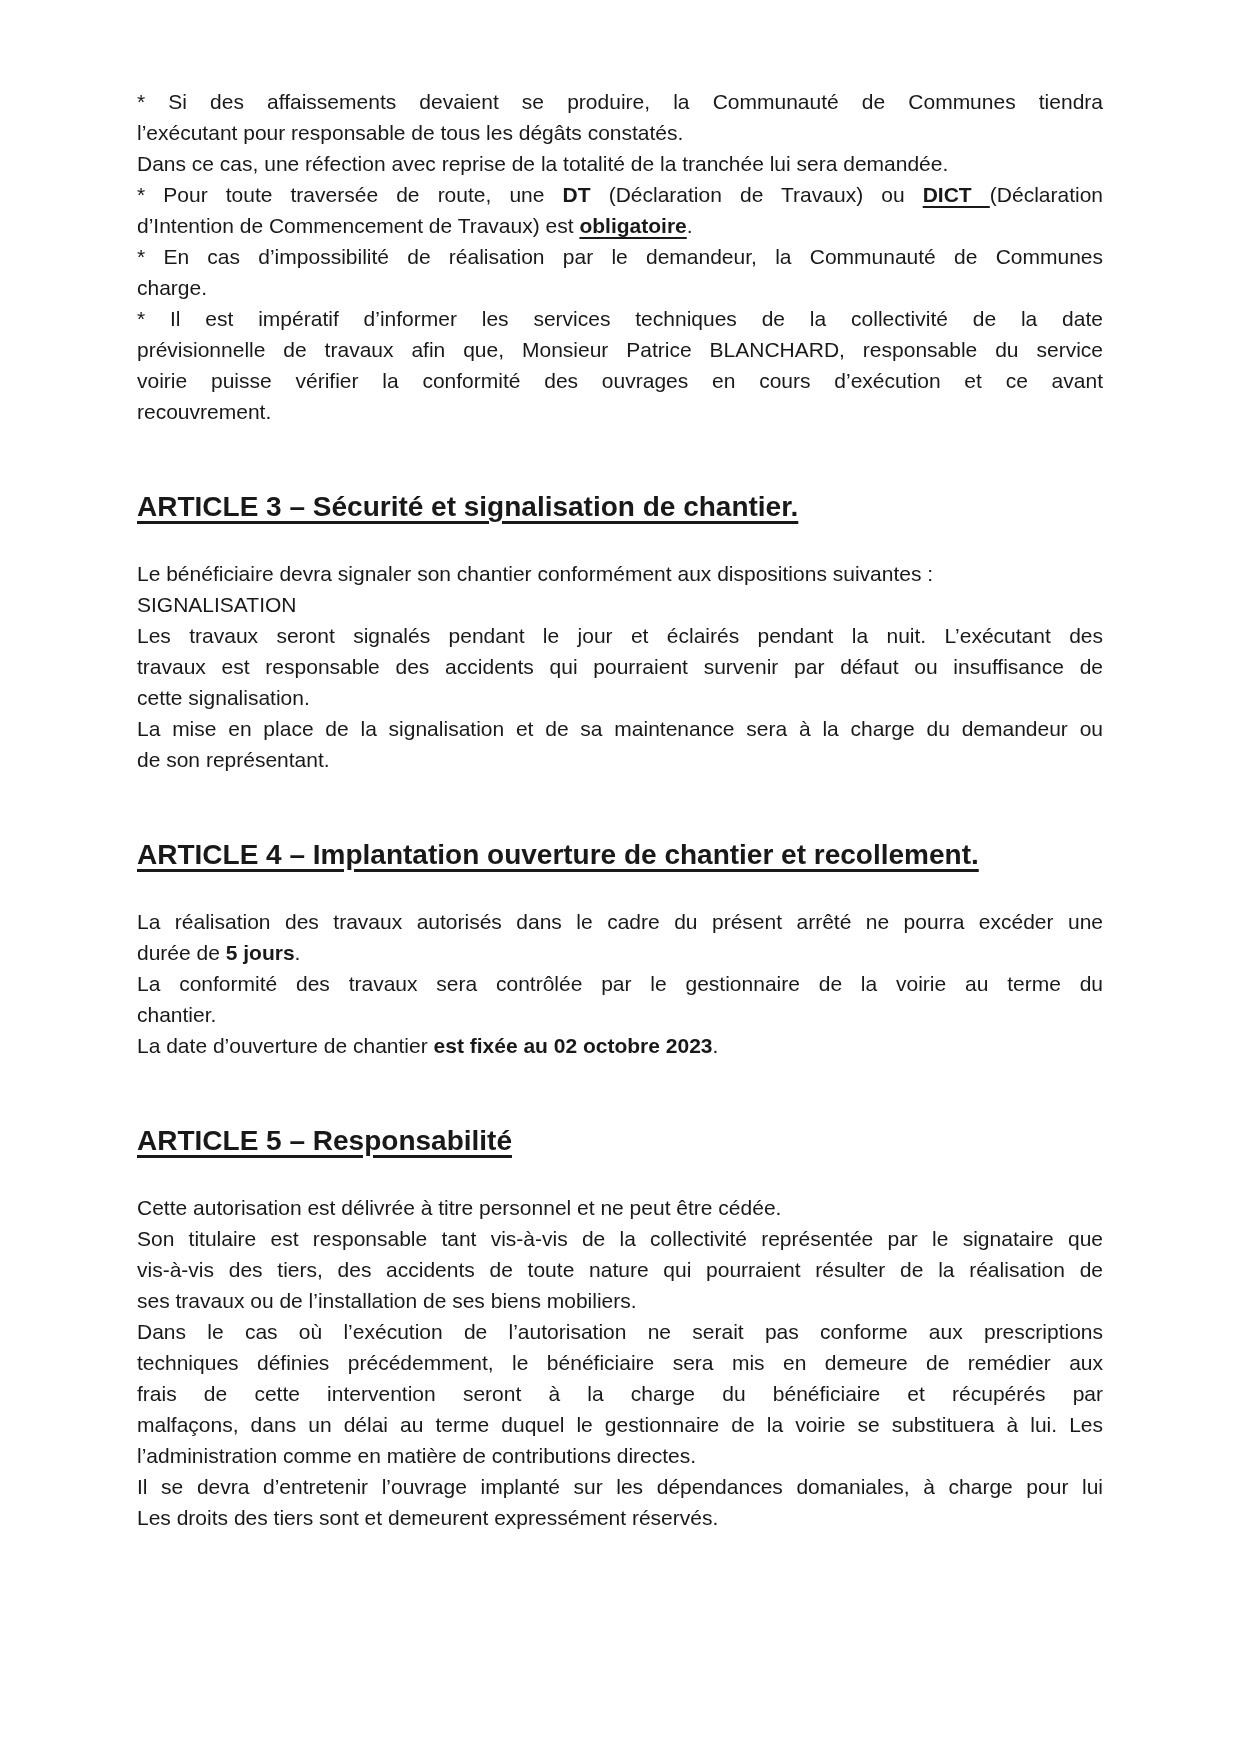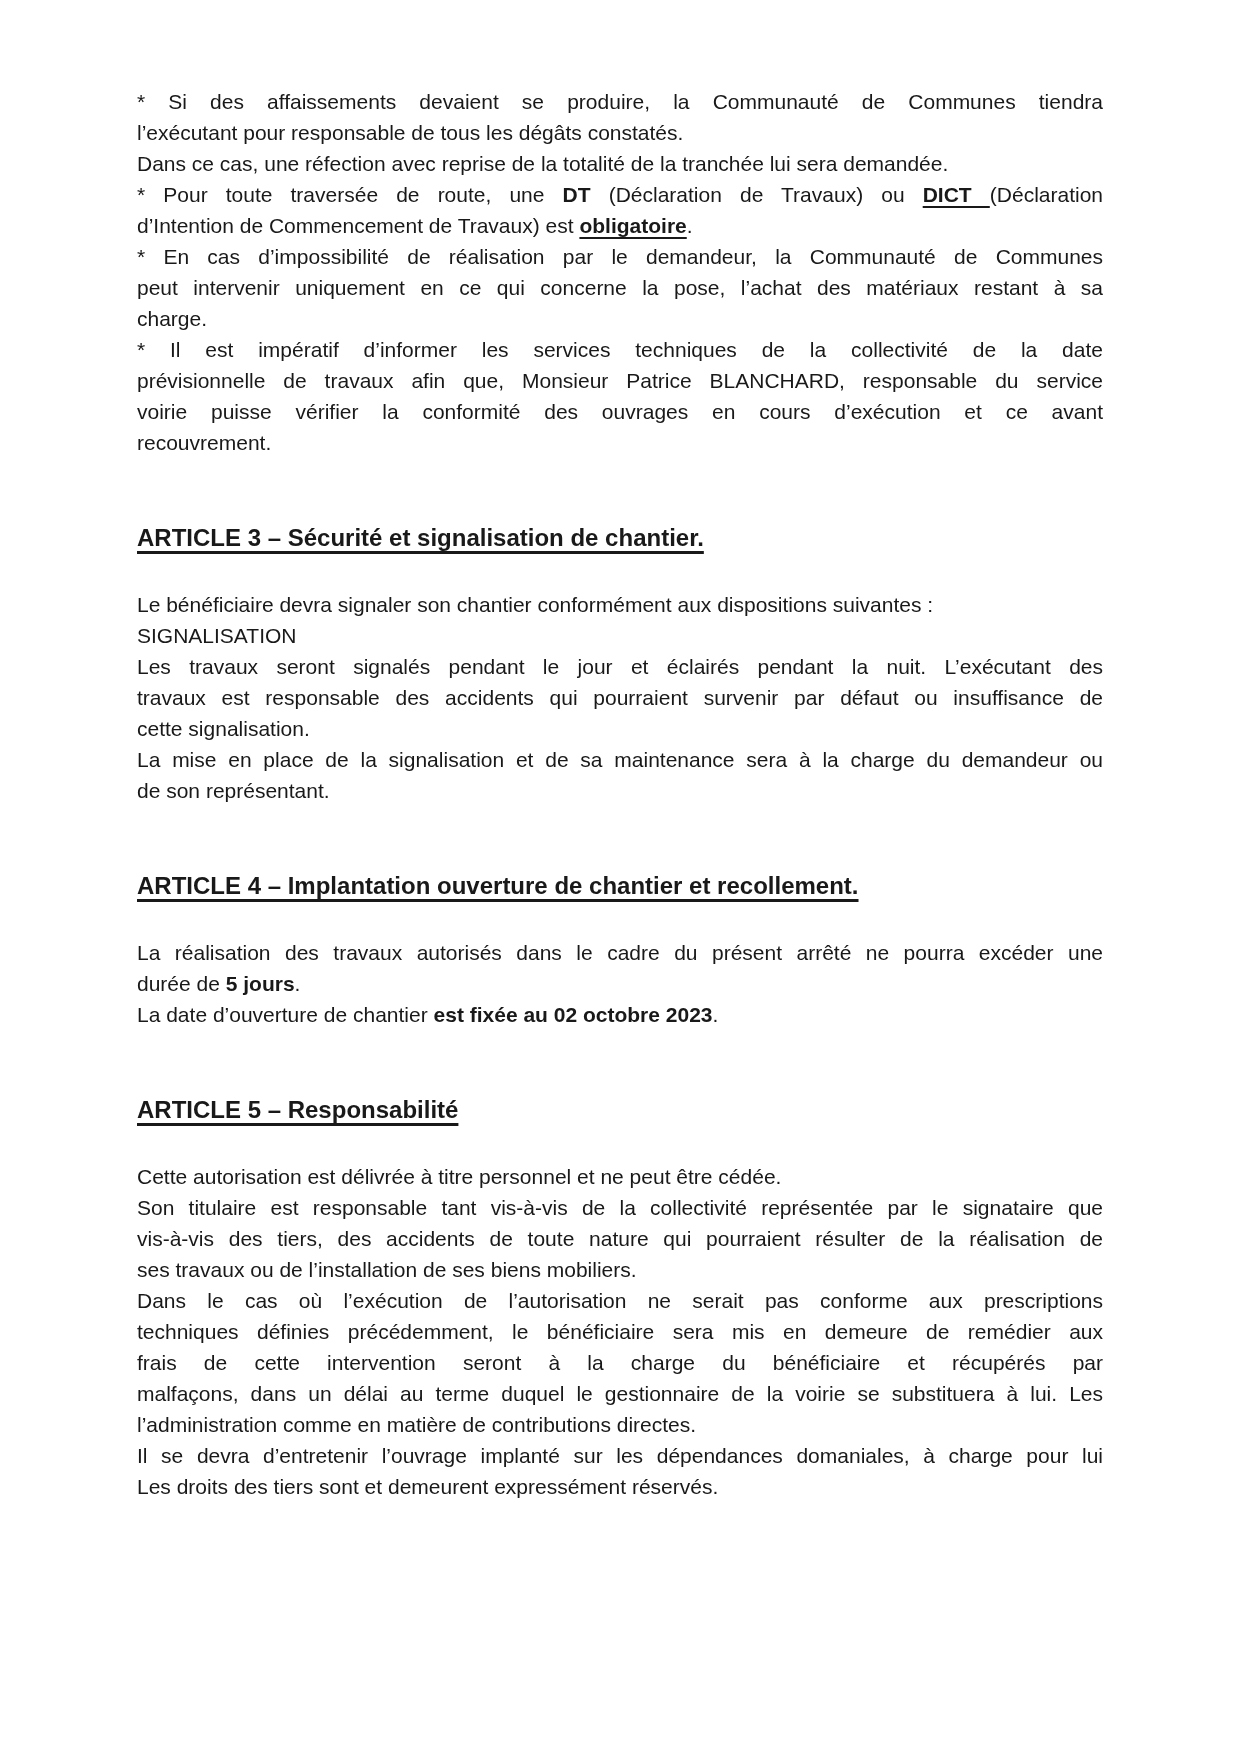--- a/index.html
+++ b/index.html
@@ -31,21 +31,21 @@
   }
   .b { font-weight: 700; }
   .bu {
     font-weight: 700;
     text-decoration: underline;
     text-decoration-thickness: 2px;
     text-underline-offset: 4px;
   }
   .heading {
     font-weight: 700;
-    font-size: 24px;
+    font-size: 28px;
     text-decoration: underline;
     text-decoration-thickness: 2.5px;
     text-underline-offset: 5px;
     margin: 64px 0 36px 0;
   }
   .artifact {
     position: absolute;
     left: 300px;
     top: 1650px;
     width: 7px;
@@ -66,21 +66,20 @@
       </div>
       <div class="paragraph">
         <div class="line last"><span>Dans ce cas, une réfection avec reprise de la totalité de la tranchée lui sera demandée.</span></div>
       </div>
       <div class="paragraph">
         <div class="line"><span>* Pour toute traversée de route, une </span><span class="b">DT</span><span> (Déclaration de Travaux) ou </span><span class="bu">DICT </span><span>(Déclaration</span></div>
         <div class="line last"><span>d’Intention de Commencement de Travaux) est </span><span class="bu">obligatoire</span><span>.</span></div>
       </div>
       <div class="paragraph">
         <div class="line"><span>* En cas d’impossibilité de réalisation par le demandeur, la Communauté de Communes</span></div>
-        <div class="line"><span>peut intervenir uniquement en ce qui concerne la pose, l’achat des matériaux restant à sa</span></div>
         <div class="line last"><span>charge.</span></div>
       </div>
       <div class="paragraph">
         <div class="line"><span>* Il est impératif d’informer les services techniques de la collectivité de la date</span></div>
         <div class="line"><span>prévisionnelle de travaux afin que, Monsieur Patrice BLANCHARD, responsable du service</span></div>
         <div class="line"><span>voirie puisse vérifier la conformité des ouvrages en cours d’exécution et ce avant</span></div>
         <div class="line last"><span>recouvrement.</span></div>
       </div>
       <div class="heading">ARTICLE 3 – Sécurité et signalisation de chantier.</div>
       <div class="paragraph">
@@ -95,20 +94,24 @@
         <div class="line last"><span>cette signalisation.</span></div>
       </div>
       <div class="paragraph">
         <div class="line"><span>La mise en place de la signalisation et de sa maintenance sera à la charge du demandeur ou</span></div>
         <div class="line last"><span>de son représentant.</span></div>
       </div>
       <div class="heading">ARTICLE 4 – Implantation ouverture de chantier et recollement.</div>
       <div class="paragraph">
         <div class="line"><span>La réalisation des travaux autorisés dans le cadre du présent arrêté ne pourra excéder une</span></div>
         <div class="line last"><span>durée de </span><span class="b">5 jours</span><span>.</span></div>
+      </div>
+      <div class="paragraph">
+        <div class="line"><span>La conformité des travaux sera contrôlée par le gestionnaire de la voirie au terme du</span></div>
+        <div class="line last"><span>chantier.</span></div>
       </div>
       <div class="paragraph">
         <div class="line last"><span>La date d’ouverture de chantier </span><span class="b">est fixée au 02 octobre 2023</span><span>.</span></div>
       </div>
       <div class="heading">ARTICLE 5 – Responsabilité</div>
       <div class="paragraph">
         <div class="line last"><span>Cette autorisation est délivrée à titre personnel et ne peut être cédée.</span></div>
       </div>
       <div class="paragraph">
         <div class="line"><span>Son titulaire est responsable tant vis-à-vis de la collectivité représentée par le signataire que</span></div>

